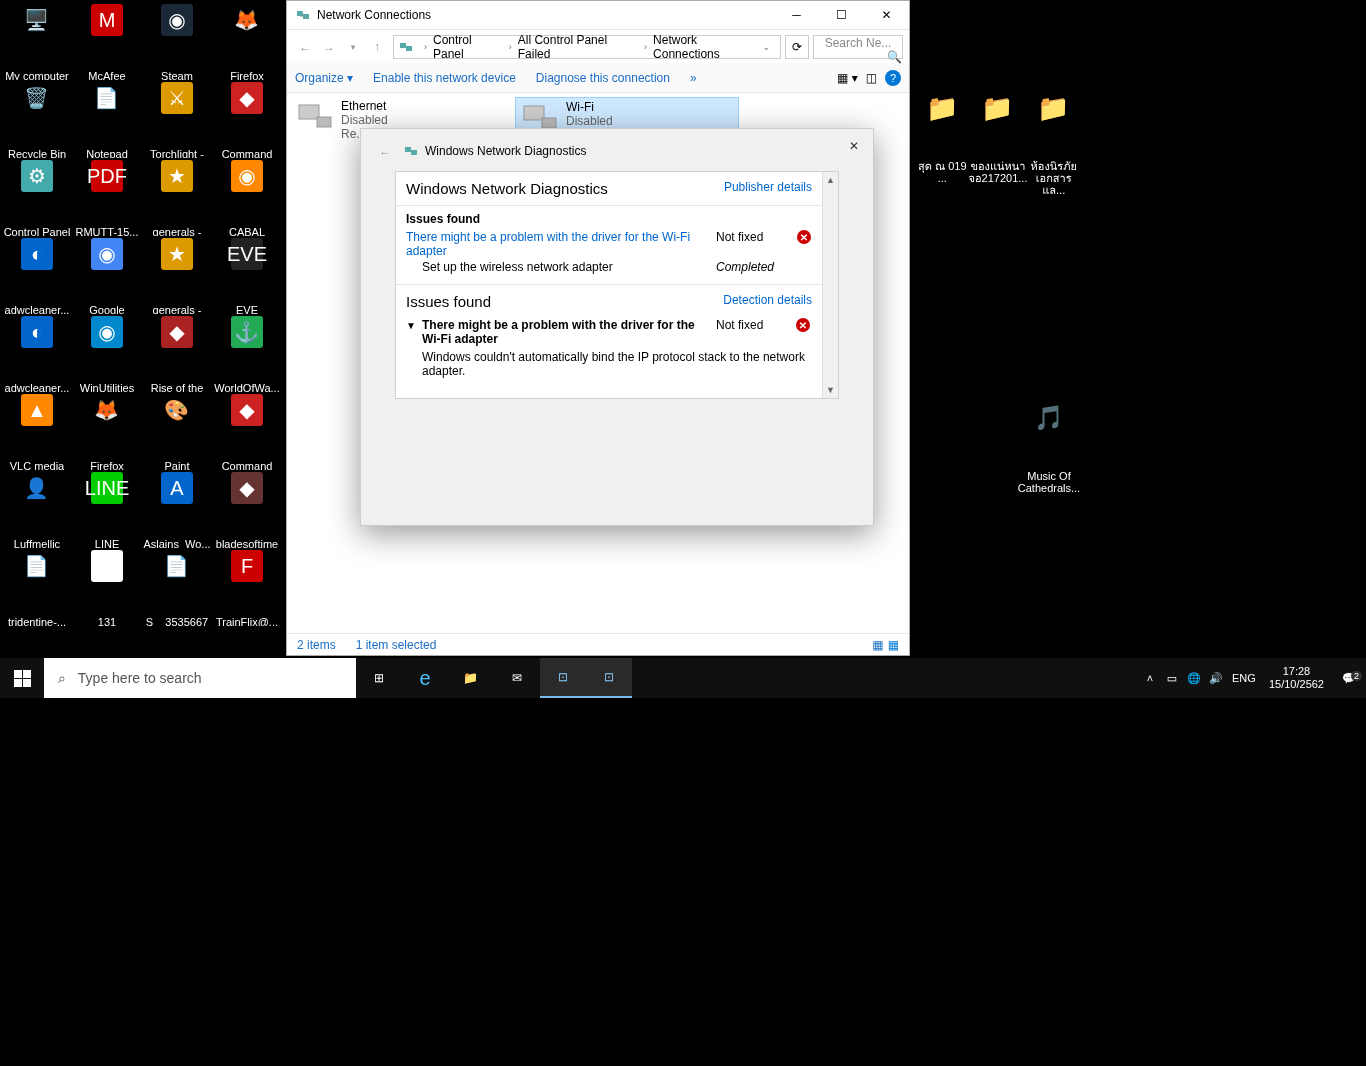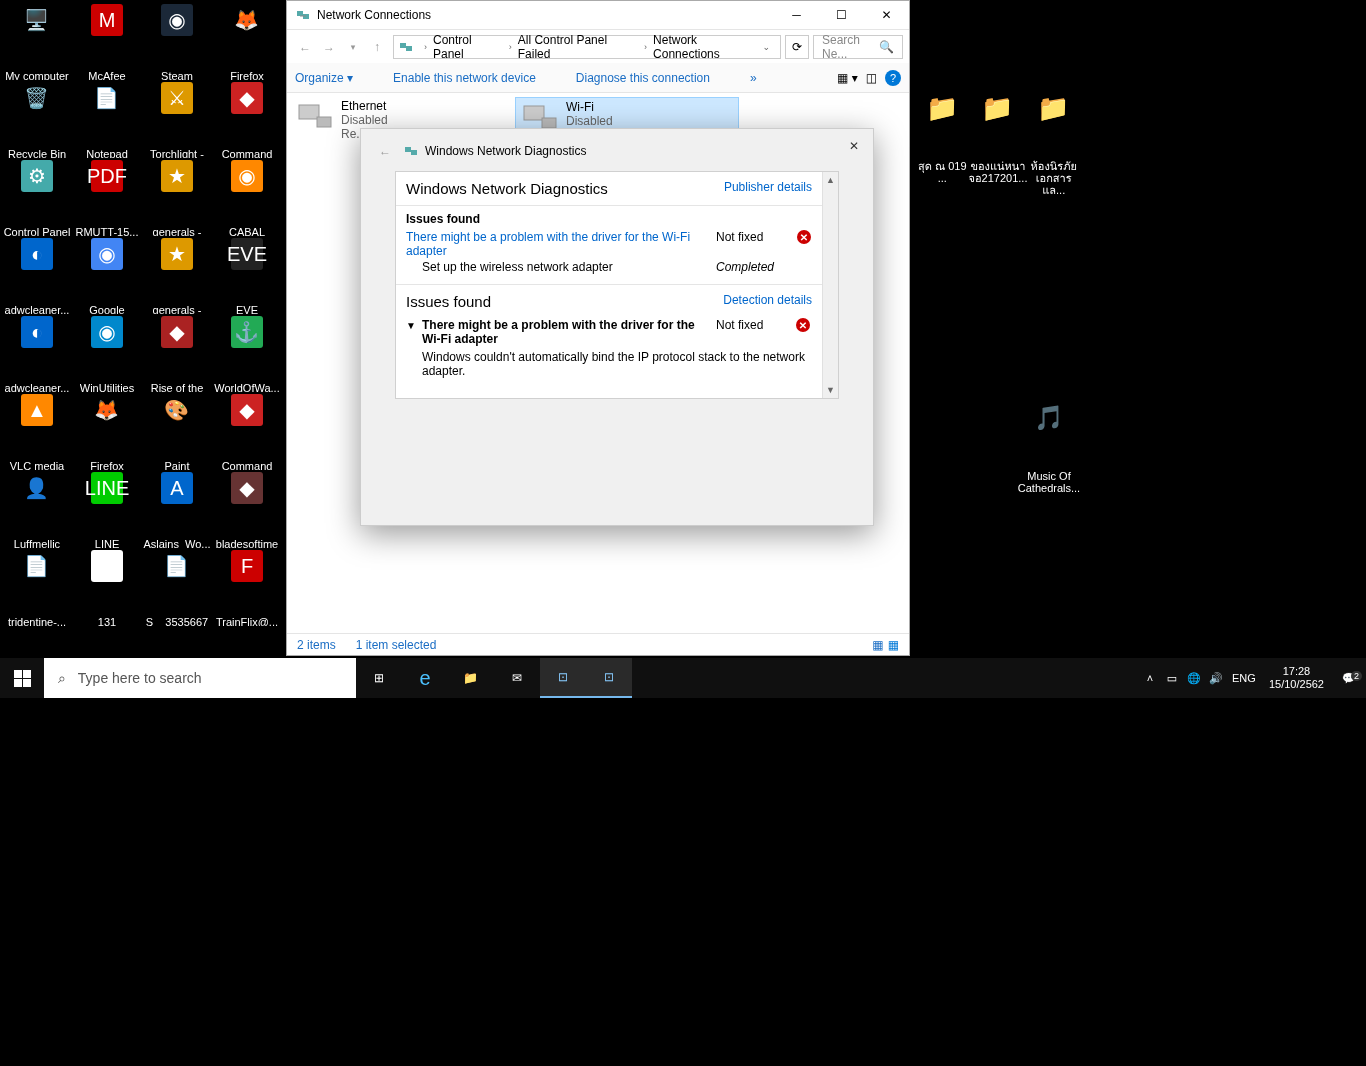--- a/index.html
+++ b/index.html
@@ -20,22 +20,22 @@
 .nc-titlebar .ticon { width:16px; height:16px; margin-right:6px; }
 .nc-titlebar .ttext { flex:1; color:#000; font-size:12px; }
 .nc-titlebar .tbtns { display:flex; }
 .nc-titlebar .tbtn { width:45px; height:28px; display:flex; align-items:center; justify-content:center; color:#000; }
 .nc-addr { height:34px; display:flex; align-items:center; padding:0 6px; border-top:1px solid #e5e5e5; }
 .nc-addr .nav-arrow { width:24px; height:24px; display:flex; align-items:center; justify-content:center; color:#999; }
 .nc-addr .bcrumb { flex:1; border:1px solid #ccc; height:24px; display:flex; align-items:center; padding:0 4px; margin:0 4px; font-size:12px; }
 .nc-addr .bcrumb .bicon { width:16px; height:16px; margin-right:4px; }
 .nc-addr .bcrumb .sep { margin:0 6px; color:#666; font-size:9px; }
 .nc-addr .refresh { width:24px; height:24px; border:1px solid #ccc; display:flex; align-items:center; justify-content:center; }
-.nc-addr .search { width:90px; border:1px solid #ccc; height:24px; display:flex; align-items:center; padding:0 8px; margin-left:4px; color:#888; }
-.nc-toolbar { height:30px; border-bottom:1px solid #e5e5e5; display:flex; align-items:center; padding:0 8px; background:#fafafa;gap:20px; }
+.nc-addr .search { width:90px; border:1px solid #ccc; height:24px; display:flex; align-items:center; padding:0 0; margin-left:4px; color:#888;flex-direction:column; }
+.nc-toolbar { height:30px; border-bottom:1px solid #e5e5e5; display:flex; align-items:center; padding:0 8px; background:#fafafa; }
 .nc-toolbar .tbitem { color:#1a6dc4; font-size:12px; margin-right:20px; cursor:pointer; }
 .nc-toolbar .tr-icons { margin-left:auto; display:flex; gap:8px; align-items:center; }
 .nc-content { height:540px; background:#fff; padding:4px; display:flex; gap:0; align-items:flex-start; }
 .adapter { width:224px; display:flex; padding:2px 4px; }
 .adapter.sel { background:#cde8ff; border:1px solid #99d1ff; }
 .adapter .aicon { width:40px; height:36px; margin-right:6px; }
 .adapter .ainfo { flex:1; font-size:12px; }
 .adapter .ainfo .aname { color:#000; }
 .adapter .ainfo .astat { color:#666; }
 .nc-status { height:22px; border-top:1px solid #e5e5e5; display:flex; align-items:center; padding:0 10px; font-size:12px; color:#1a6dc4; }

